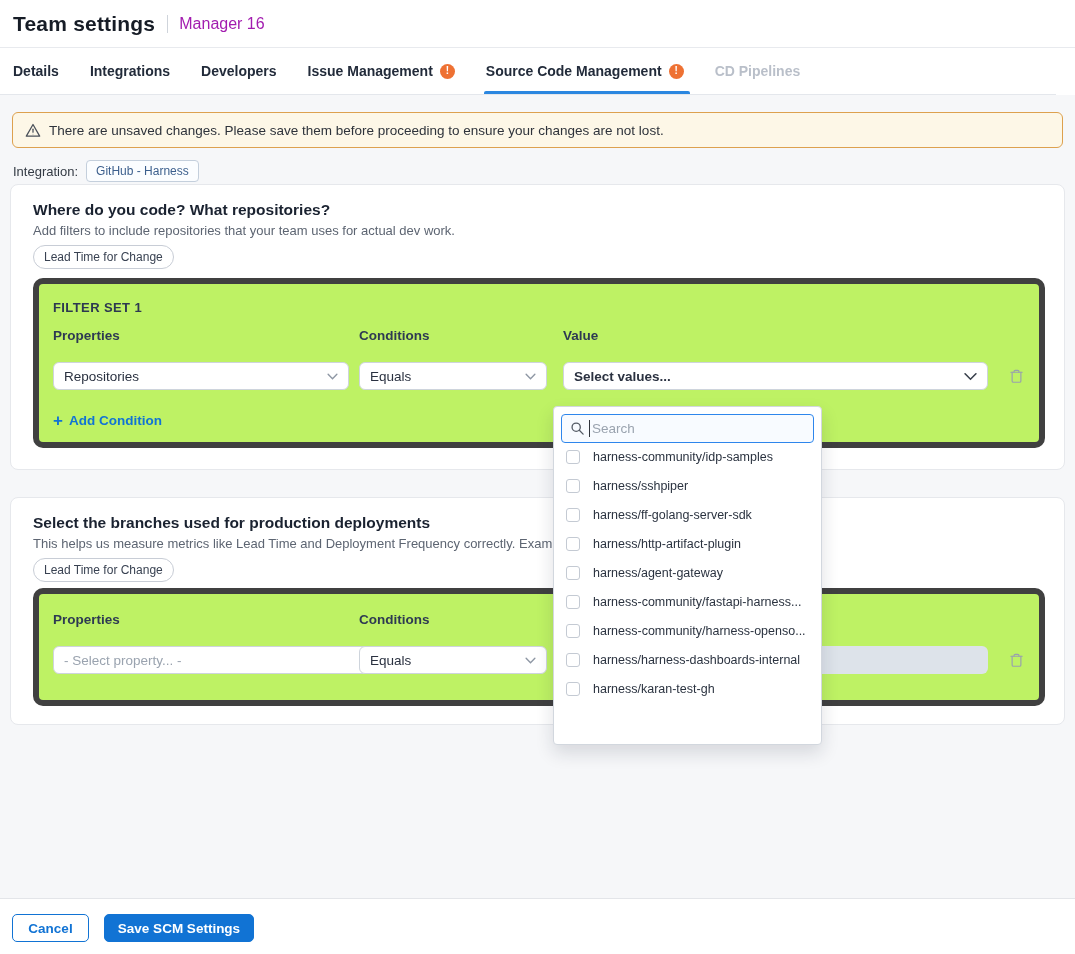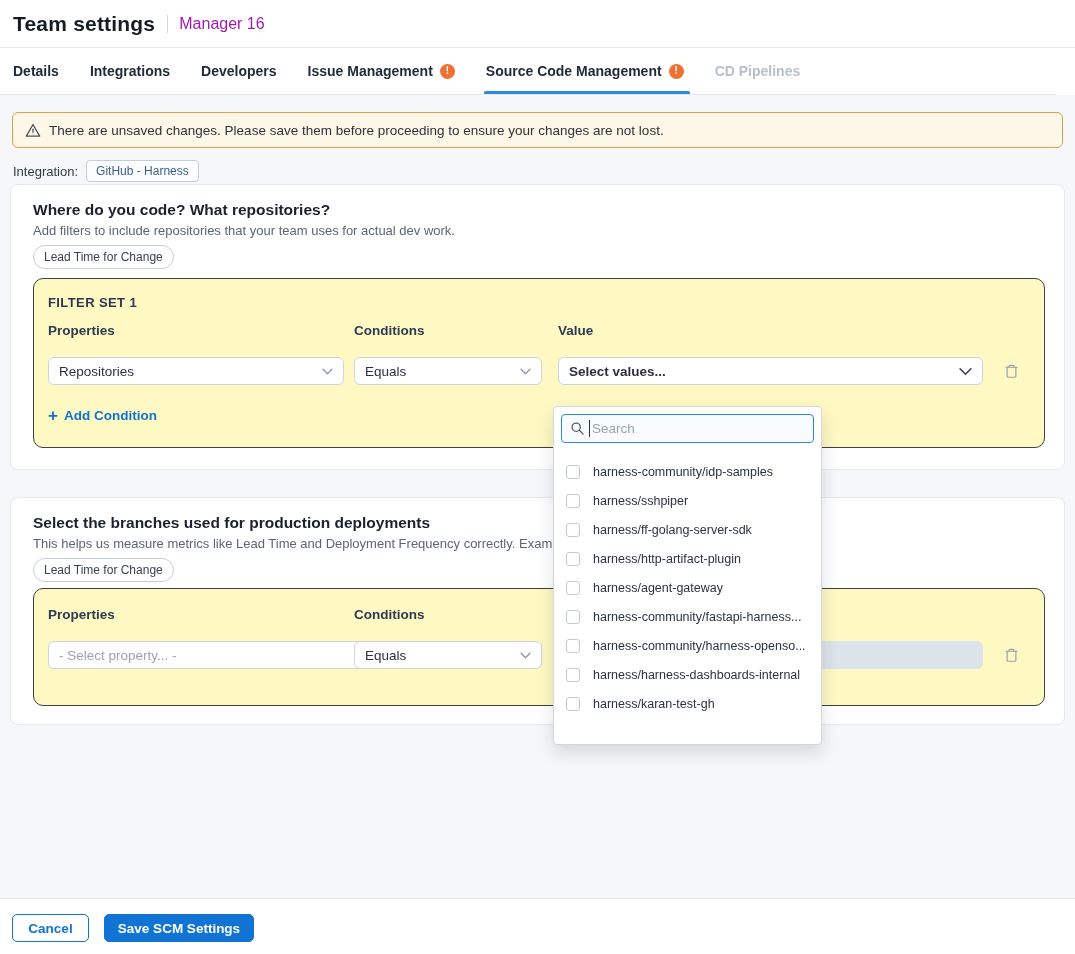--- a/index.html
+++ b/index.html
@@ -35,21 +35,21 @@
   .integration-chip { font-size:12px; color:#3c5f8d; background:#fbfdff; border:1px solid #c4cfdc; border-radius:4px; padding:3px 9px; cursor:pointer; }
 
   
   .card { position:absolute; left:10px; width:1055px; background:#fff; border:1px solid #e6e8ec; border-radius:8px; }
   #card-repos { top:89px; height:286px; }
   #card-branches { top:402px; height:228px; }
   .card-title { position:absolute; left:22px; top:16px; font-size:15.5px; font-weight:700; color:#1a2230; }
   .card-sub { position:absolute; left:22px; top:38px; font-size:13px; color:#5d6572; white-space:nowrap; }
   .metric-chip { position:absolute; left:22px; top:60px; font-size:12px; color:#394252; background:#fff; border:1px solid #c8cdd6; border-radius:12px; padding:4px 10px; display:inline-block; }
 
-  .filterbox { position:absolute; left:22px; width:1012px; border:1px solid #404040; border-radius:10px; background:#fef9c3; }
+  .filterbox { position:absolute; left:22px; width:1012px; border:6px solid #404040; border-radius:10px; background:#bef264; }
   #fb1 { top:93px; height:170px; }
   #fb2 { top:90px; height:118px; }
   .fb-title { position:absolute; left:14px; top:16px; font-size:13px; font-weight:700; letter-spacing:.4px; color:#2d3850; }
   .cols { position:absolute; left:14px; right:14px; }
   .col-head { position:absolute; font-size:13.5px; font-weight:700; color:#2e3a52; }
   .sel { position:absolute; height:28px; background:#fff; border:1px solid #ced4dc; border-radius:6px; display:flex; align-items:center; padding:0 10px; font-size:13.5px; color:#2a3140; cursor:pointer; }
   .sel .sel-label { flex:1; overflow:hidden; white-space:nowrap; }
   .sel.placeholder .sel-label { color:#9aa3af; }
   .chev { flex:none; display:inline-flex; margin-left:8px; }
   .val-disabled { position:absolute; height:28px; background:#dde3ea; border-radius:6px; }
@@ -60,21 +60,21 @@
   
   .dropdown { position:absolute; left:553px; top:311px; width:269px; height:339px; background:#fff; border:1px solid #d2d7de; border-radius:4px; box-shadow:0 8px 18px rgba(20,30,50,.14); z-index:30; overflow:hidden; }
   .dd-search-wrap { margin:7px; position:relative; }
   .dd-search { width:100%; height:29px; border:1.5px solid #2e86ec; border-radius:4px; background:#f8fbff; padding:0 8px 0 30px; font-size:13.5px; color:#2a3140; font-family:inherit; outline:none; }
   .dd-search::placeholder { color:#9aa3af; }
   .dd-search-ico { position:absolute; left:9px; top:7px; }
   .caret { position:absolute; left:28px; top:6px; width:1px; height:17px; background:#30343b; }
   .dd-all { height:31px; display:flex; align-items:center; gap:11px; padding-left:11px; border-bottom:1px solid #e6e9ee; cursor:pointer; }
   .dd-all .cb { width:15px; height:15px; border:1.6px solid #1b72d6; border-radius:3px; background:#fff; flex:none; }
   .dd-all-label { font-size:13px; color:#2b3340; }
-  .dd-row { height:29px; display:flex; align-items:flex-end; gap:13px; padding-left:12px; cursor:pointer; }
+  .dd-row { height:29px; display:flex; align-items:flex-start; gap:13px; padding-left:12px; cursor:pointer; }
   .dd-row .cb { width:14px; height:14px; border:1.4px solid #c4cad3; border-radius:3px; background:#fff; flex:none; }
   .dd-label { font-size:12.5px; color:#2b3340; white-space:nowrap; }
 
   
   .footer { position:absolute; left:0; top:898px; width:1075px; height:42px; background:#fff; border-top:1px solid #e3e5e9; }
   .btn { position:absolute; top:15px; height:28px; border-radius:5px; font-size:13.5px; font-weight:700; font-family:inherit; cursor:pointer; display:flex; align-items:center; justify-content:center; }
   .btn-cancel { left:12px; width:77px; background:#fff; border:1.5px solid #1173d4; color:#1173d4; }
   .btn-save { left:104px; width:150px; background:#1173d4; border:1px solid #1173d4; color:#fff; }
 
   svg { display:block; }

